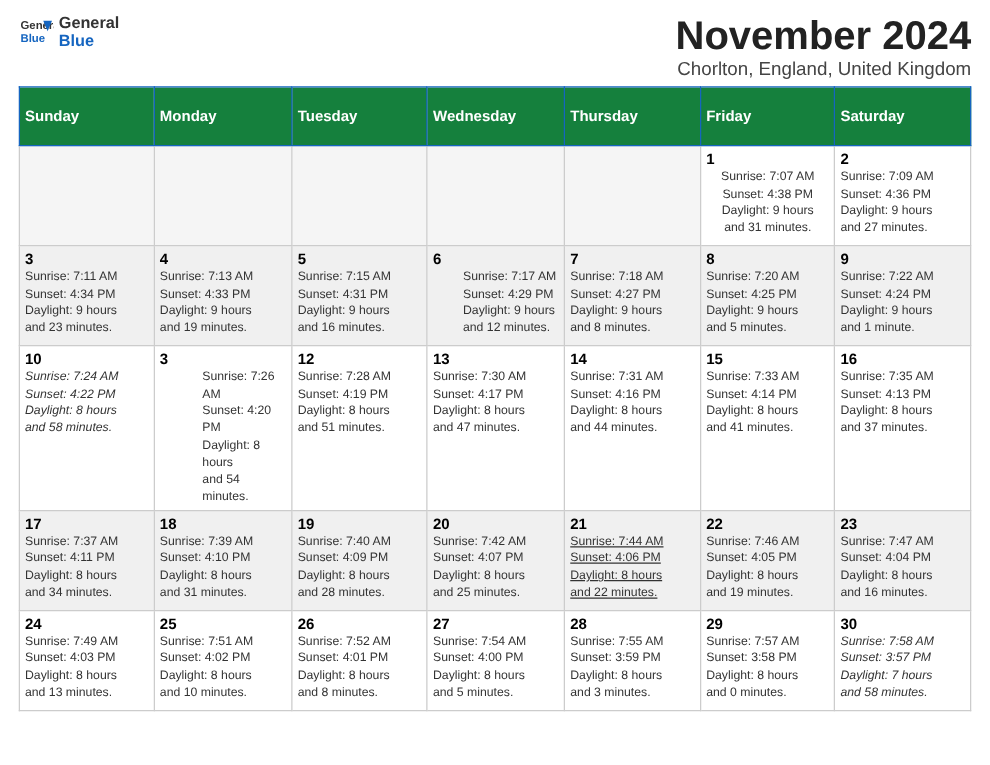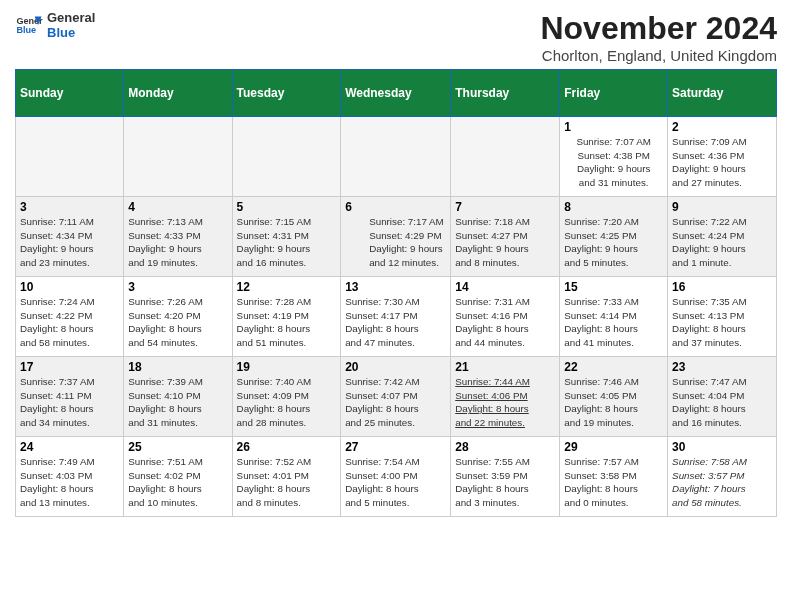--- a/index.html
+++ b/index.html
@@ -184,28 +184,28 @@
             <span class="day-num">9</span>
             <div class="day-info" style="white-space: pre-line;">Sunrise: 7:22 AM
 Sunset: 4:24 PM
 Daylight: 9 hours
 and 1 minute.</div>
           </td>
         </tr>
         <tr>
           <td>
             <span class="day-num">10</span>
-            <div class="day-info" style="white-space: pre-line;">Sunrise: 7:24 AM
+            <div class="day-info" style="white-space: pre-line; font-style: italic;">Sunrise: 7:24 AM
 Sunset: 4:22 PM
 Daylight: 8 hours
 and 58 minutes.</div>
           </td>
           <td>
             <span class="day-num">3</span>
-            <div class="day-info" style="white-space: pre-line;">Sunrise: 7:26 AM
+            <div class="day-info" style="white-space: pre-line; margin-left: 34px;">Sunrise: 7:26 AM
 Sunset: 4:20 PM
 Daylight: 8 hours
 and 54 minutes.</div>
           </td>
           <td>
             <span class="day-num">12</span>
             <div class="day-info" style="white-space: pre-line;">Sunrise: 7:28 AM
 Sunset: 4:19 PM
 Daylight: 8 hours
 and 51 minutes.</div>

